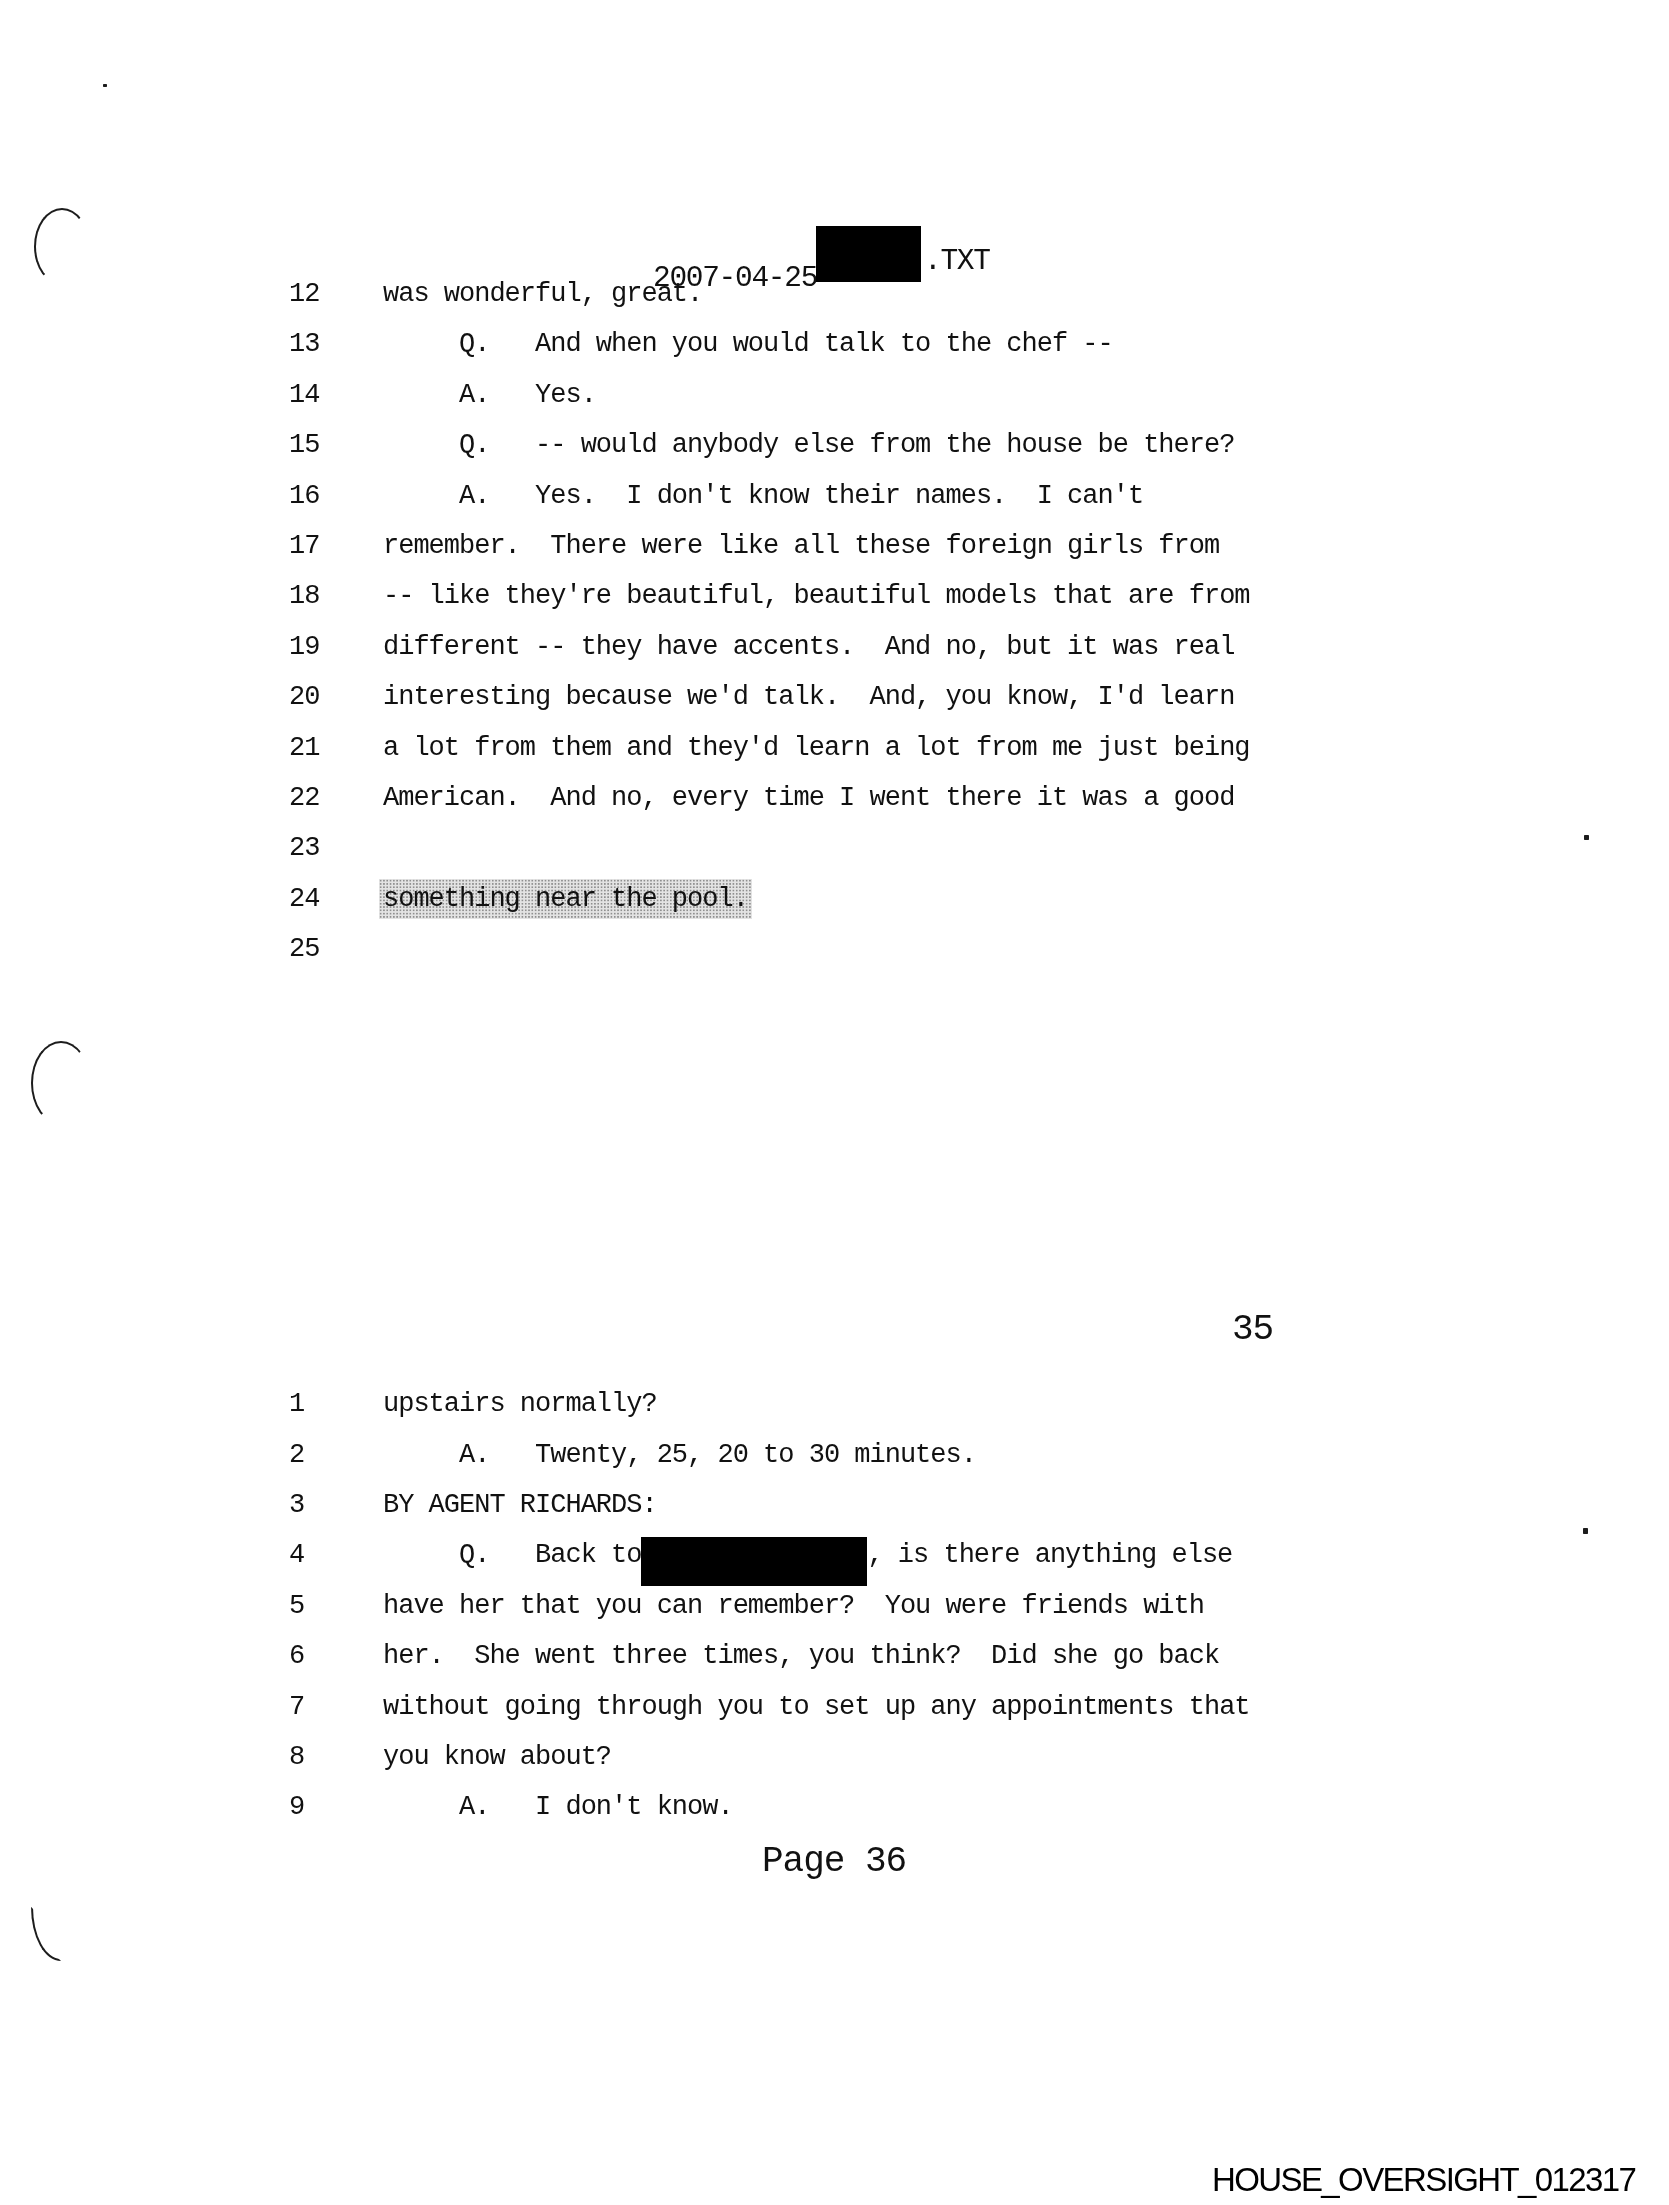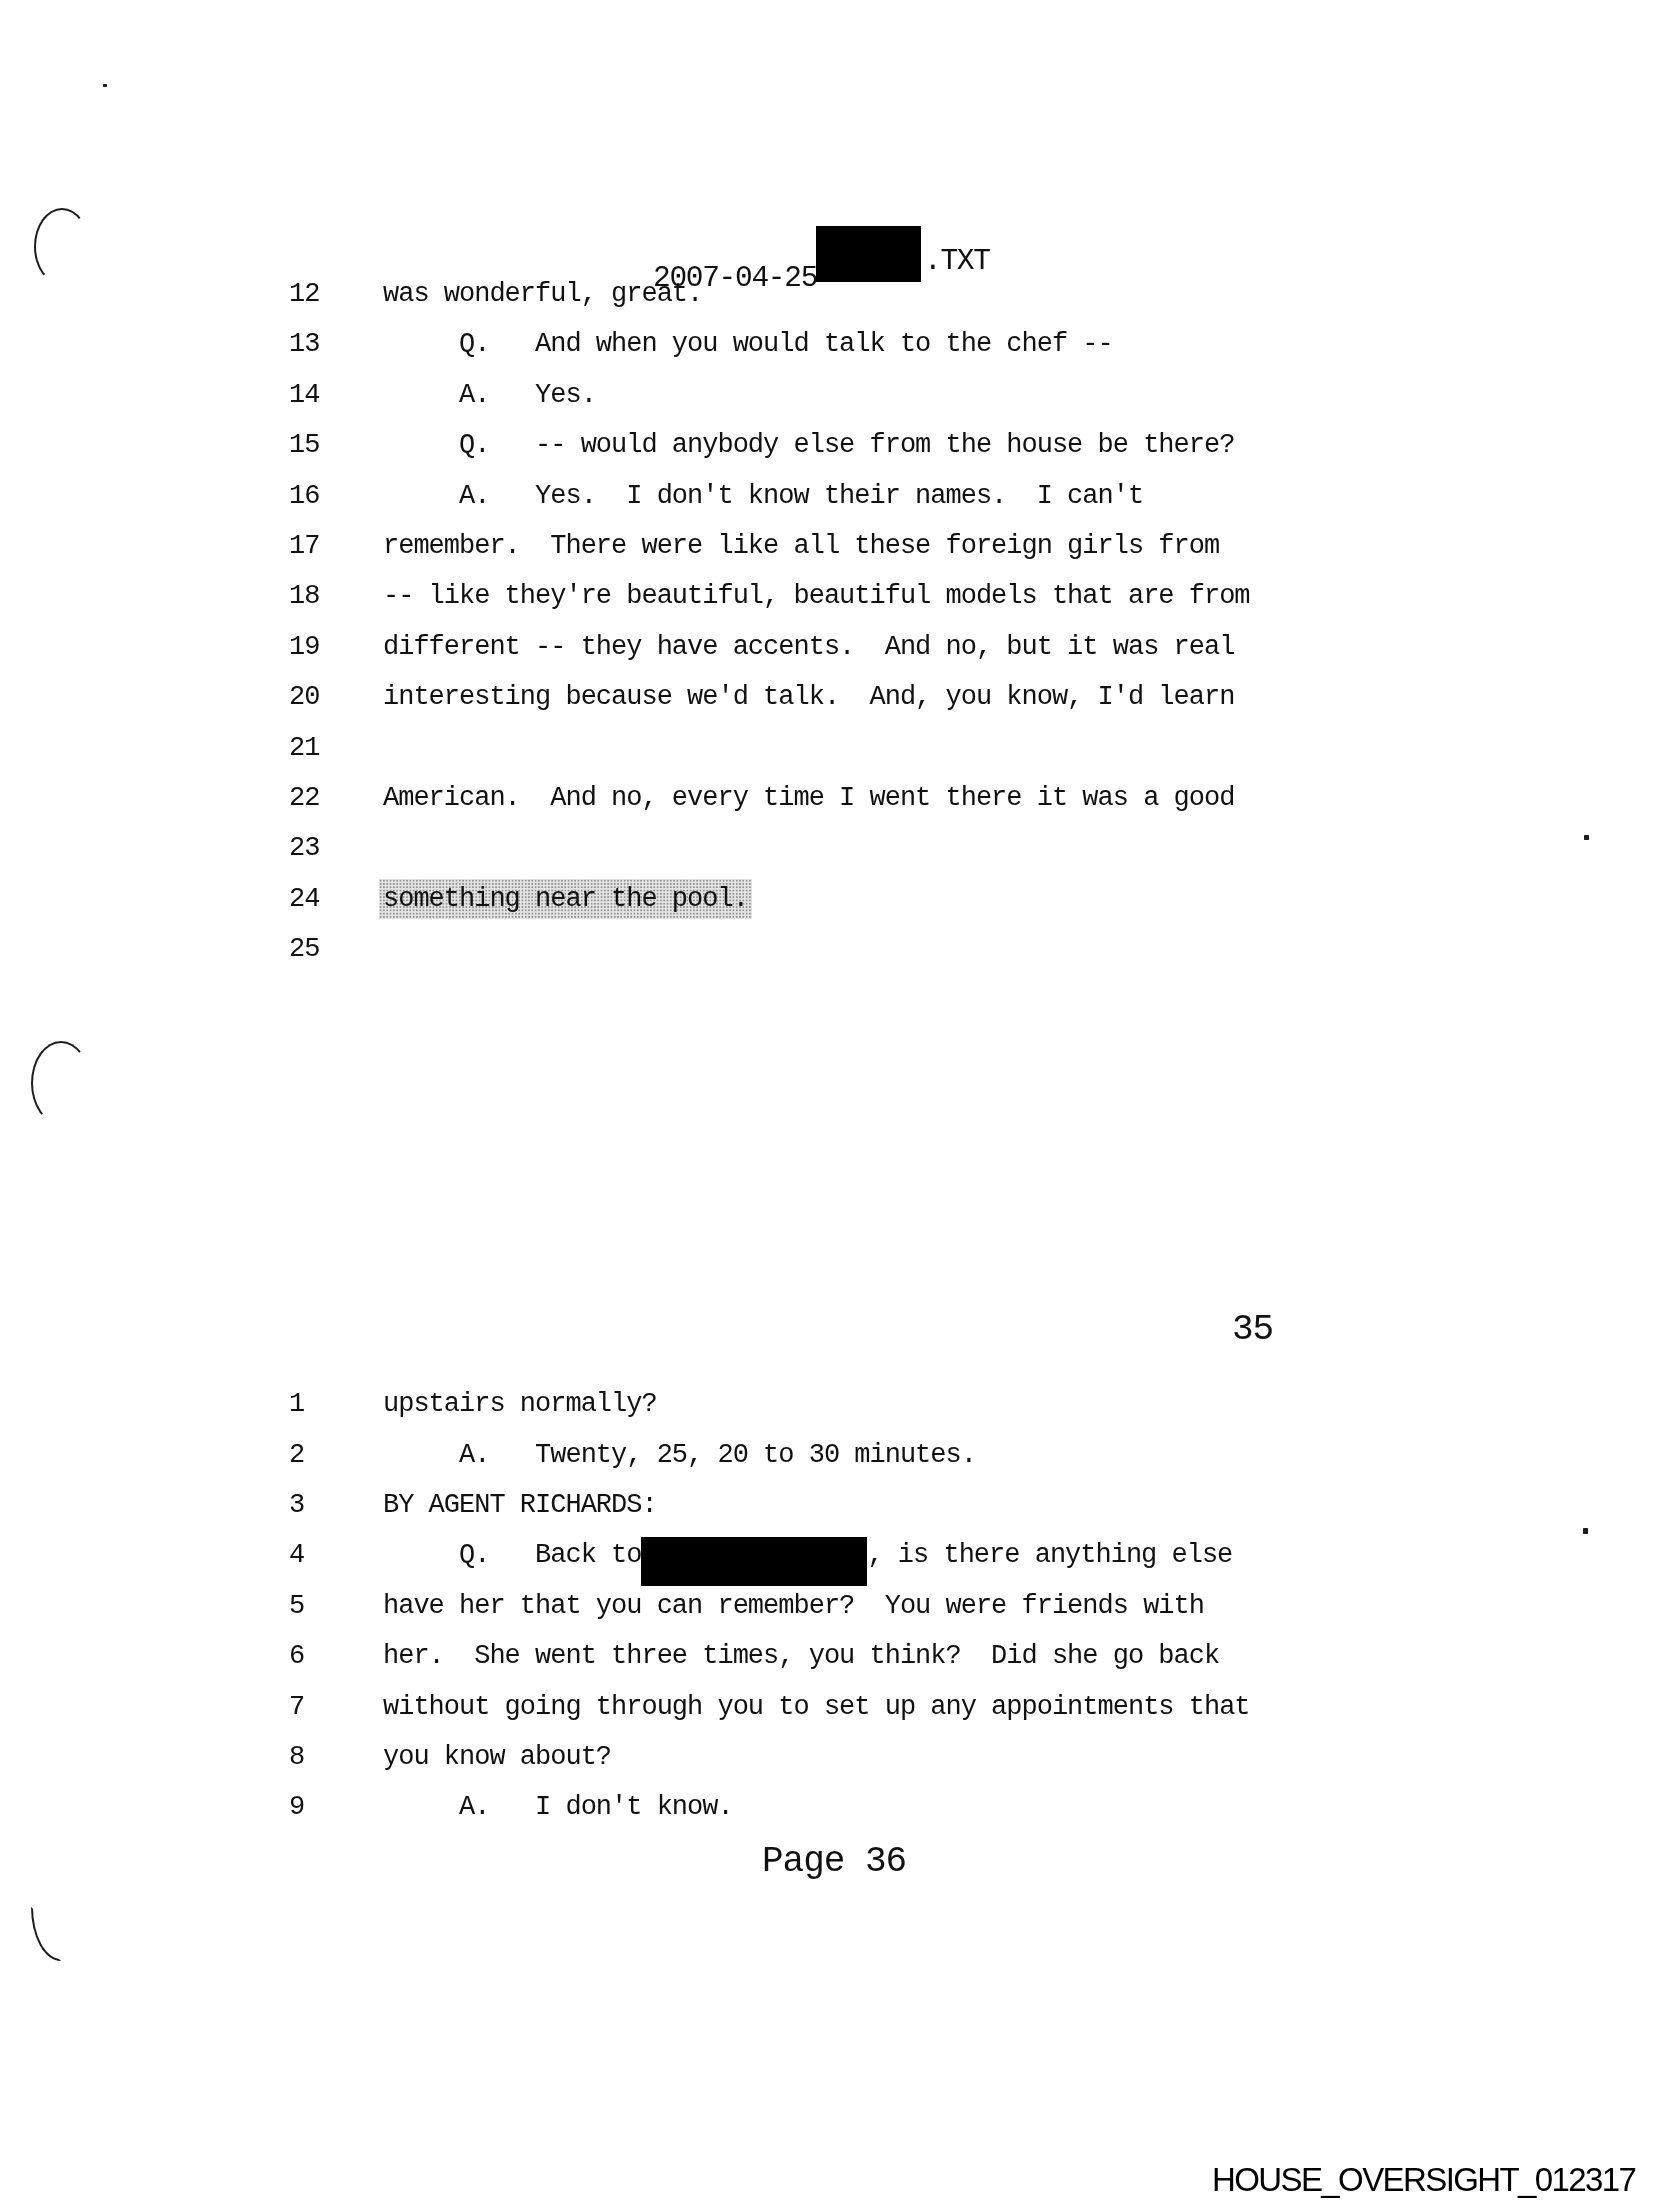--- a/index.html
+++ b/index.html
@@ -124,20 +124,21 @@
       <div class="tline" style="top: 622px;">
         <span class="lnum">19</span>
         <span class="ltext"><span>different -- they have accents.  And no, but it was real</span></span>
       </div>
       <div class="tline" style="top: 672px;">
         <span class="lnum">20</span>
         <span class="ltext"><span>interesting because we'd talk.  And, you know, I'd learn</span></span>
       </div>
       <div class="tline" style="top: 723px;">
         <span class="lnum">21</span>
+        <span class="ltext"><span>a lot from them and they'd learn a lot from me just being</span></span>
       </div>
       <div class="tline" style="top: 773px;">
         <span class="lnum">22</span>
         <span class="ltext"><span>American.  And no, every time I went there it was a good</span></span>
       </div>
       <div class="tline" style="top: 823px;">
         <span class="lnum">23</span>
       </div>
       <div class="tline" style="top: 874px;">
         <span class="lnum">24</span>

